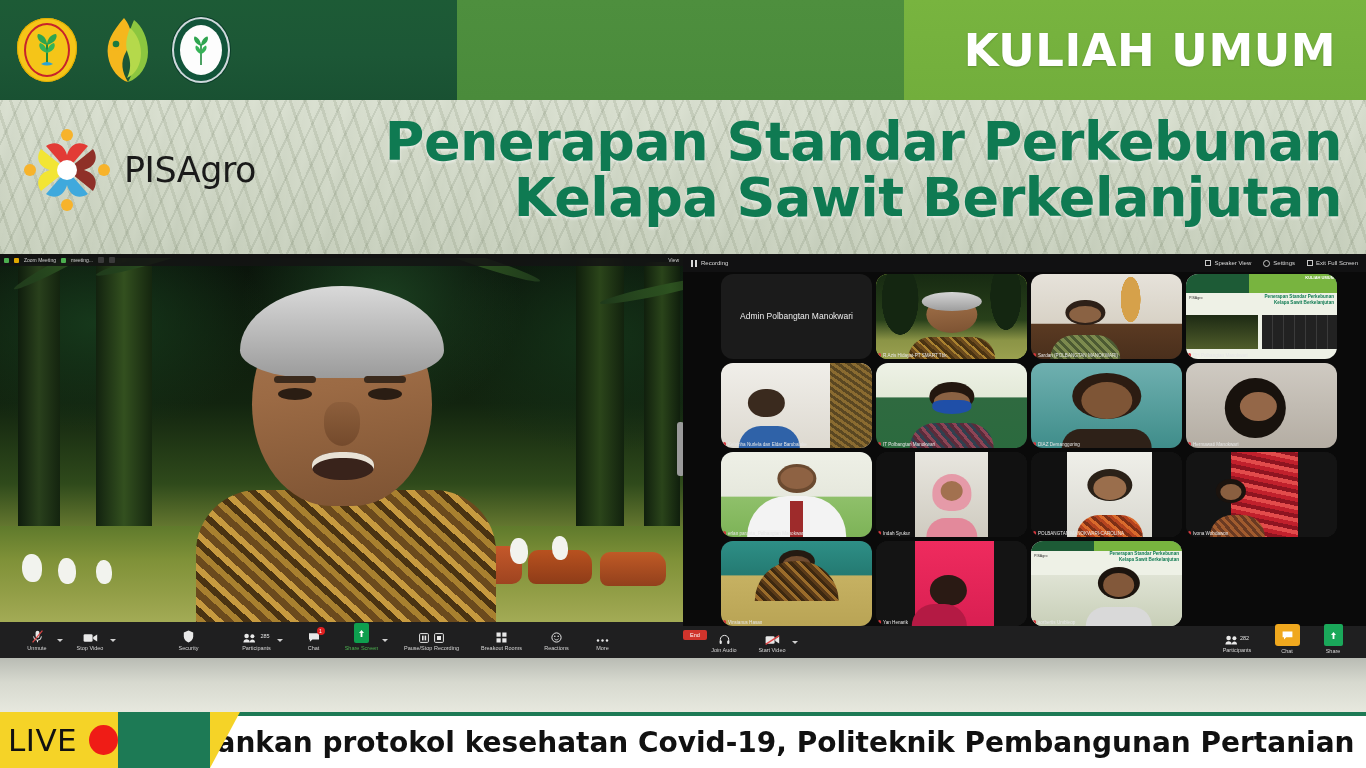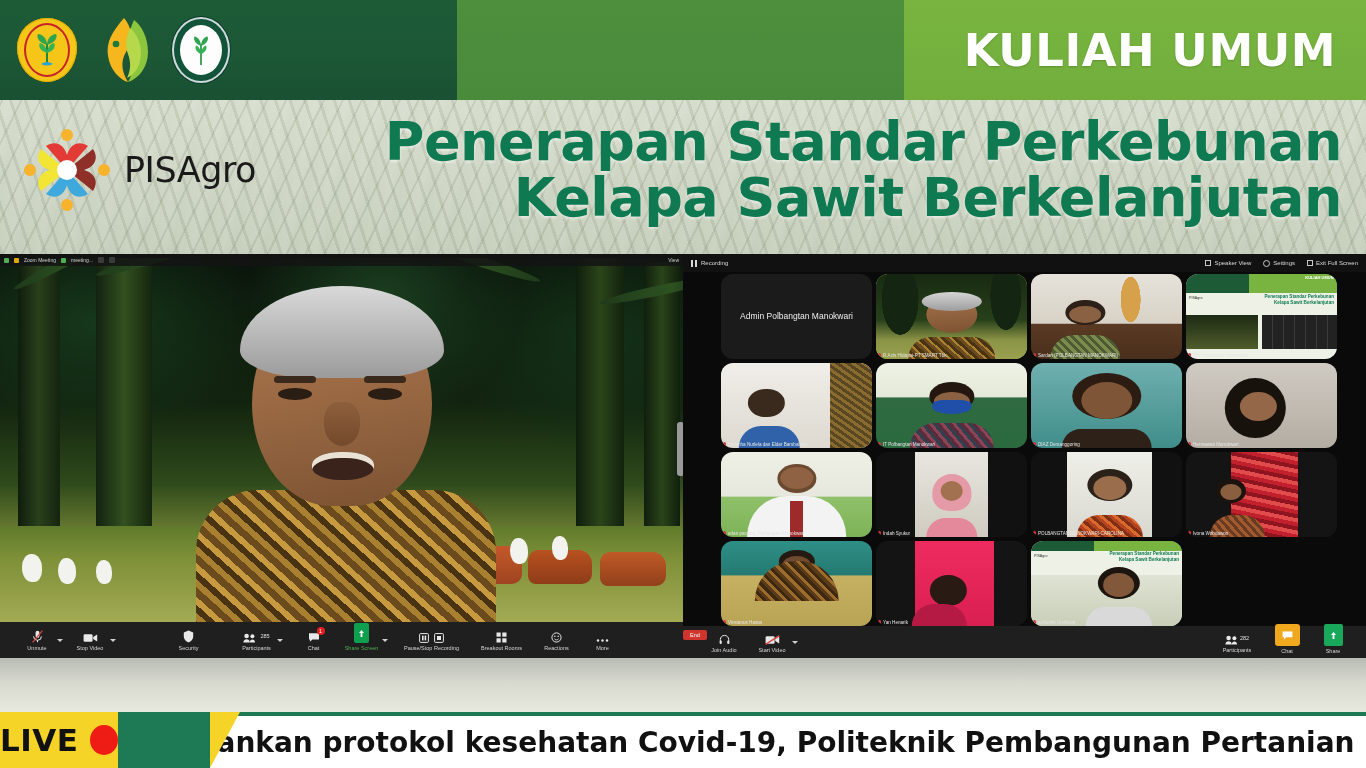--- a/index.html
+++ b/index.html
@@ -249,21 +249,21 @@
   
   .bottom-wrap { position:absolute; left:0; top:658px; width:1366px; height:110px; background:#fff; }
   .bw-photo {
     position:absolute; left:0; top:0; width:1366px; height:54px;
     background:linear-gradient(180deg,#b9bcb4 0%, #d7d9cf 45%, #e7e8de 100%);
   }
   .ticker { position:absolute; left:0; top:54px; width:1366px; height:56px; display:flex; align-items:stretch; }
   .live-box {
     width:118px; background:#f5d327; display:flex; align-items:center; justify-content:center; gap:12px;
   }
-  .live-box .lt { font-size:31px; font-weight:bold; color:#111; letter-spacing:0.5px; font-family:"DejaVu Sans", sans-serif;}
+  .live-box .lt { font-size:31px; font-weight:normal; color:#111; letter-spacing:0.5px; font-family:"DejaVu Sans", sans-serif;margin-left:8px;}
   .live-dot { width:30px; height:30px; border-radius:50%; background:#ef1c16; }
   .green-wedge {
     width:92px; background:#1d7a55; position:relative;
   }
   .green-wedge:after {
     content:""; position:absolute; right:-30px; top:0; width:0; height:0;
     border-top:56px solid #f5d327; border-right:30px solid transparent;
   }
   .ticker-text {
     flex:1; background:#fff; border-top:4px solid #1d7a55; display:flex; align-items:center; overflow:hidden;

